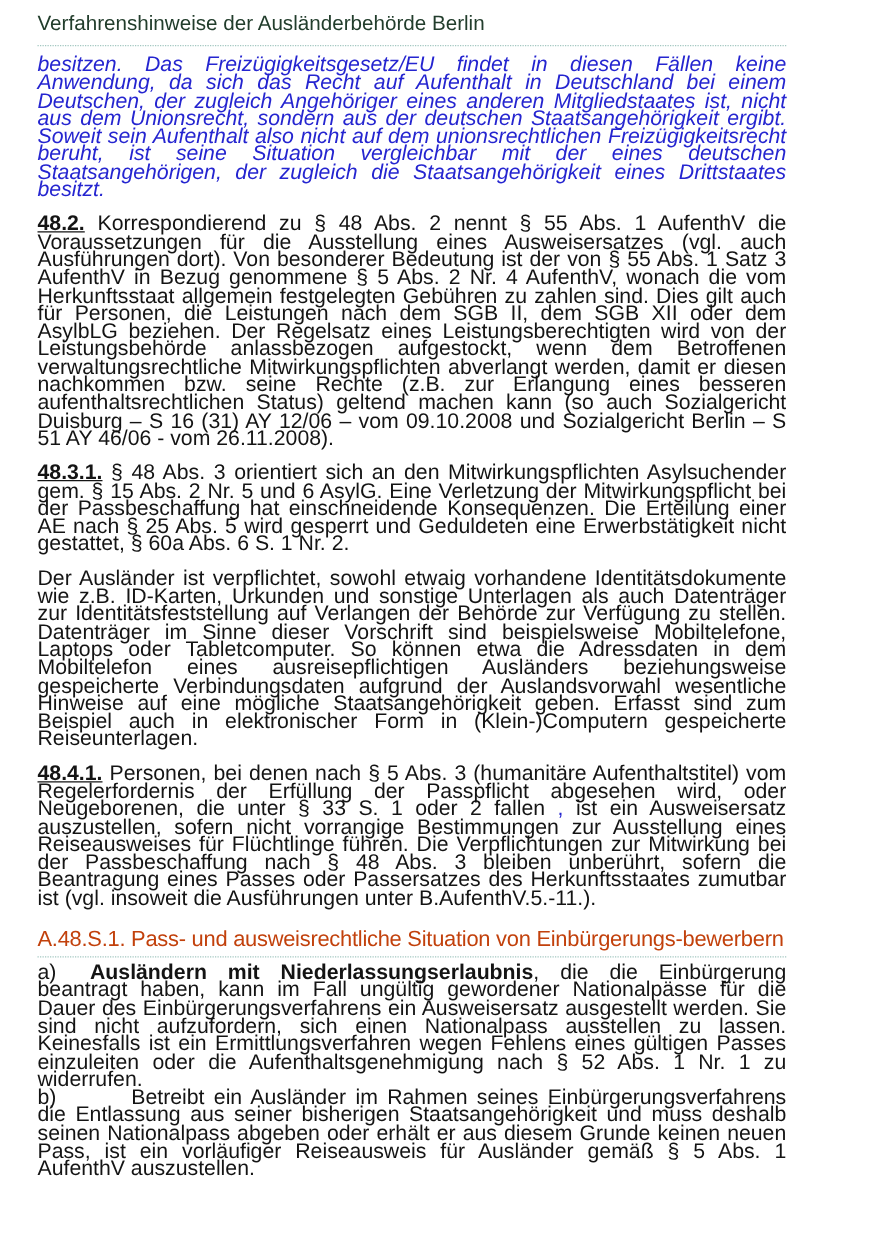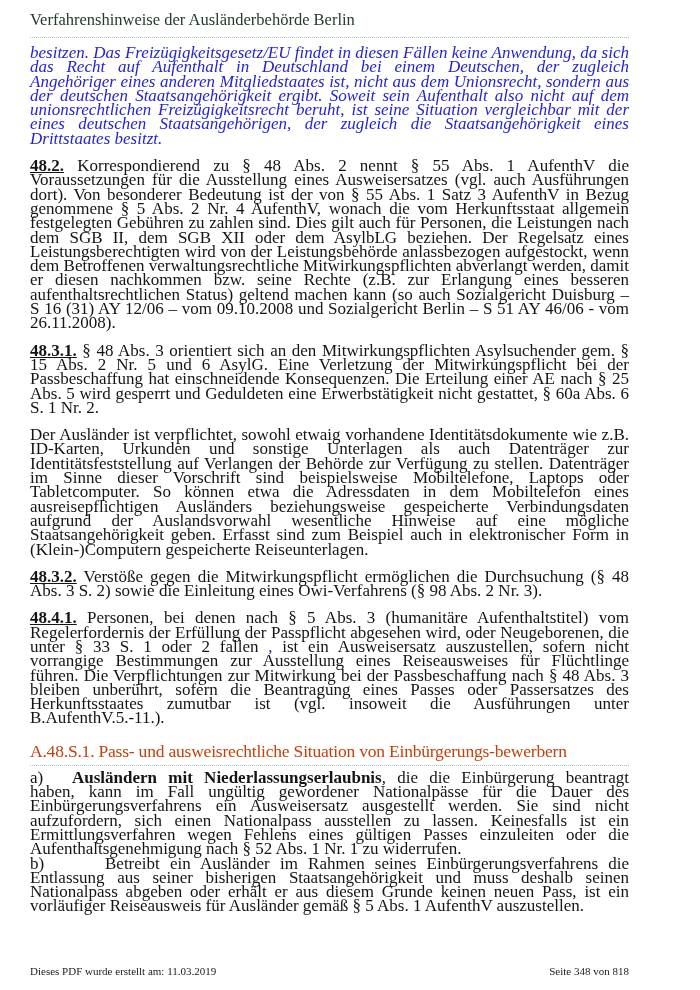--- a/index.html
+++ b/index.html
@@ -5,21 +5,21 @@
   html, body {
     margin: 0;
     padding: 0;
     background: #ffffff;
   }
   .page {
     position: relative;
     width: 662px;
     height: 990px;
     background: #ffffff;
-    font-family: Liberation Serif, serif;
+    font-family: Liberation Sans, sans-serif;
     color: #141414;
     overflow: hidden;
     box-sizing: border-box;
   }
   .content {
     padding: 10px 33px 0 30px;
   }
   .doc-title {
     font-size: 16.5px;
     font-weight: 400;
@@ -99,24 +99,20 @@
     </p>
 
     <p class="para">
       <span class="sec-label">48.3.1.</span>
       <span>§ 48 Abs. 3 orientiert sich an den Mitwirkungspflichten Asylsuchender gem. § 15 Abs. 2 Nr. 5 und 6 AsylG. Eine Verletzung der Mitwirkungspflicht bei der Passbeschaffung hat einschneidende Konsequenzen. Die Erteilung einer AE nach § 25 Abs. 5 wird gesperrt und Geduldeten eine Erwerbstätigkeit nicht gestattet, § 60a Abs. 6 S. 1 Nr. 2.</span>
     </p>
 
 
     <p class="para">Der Ausländer ist verpflichtet, sowohl etwaig vorhandene Identitätsdokumente wie z.B. ID-Karten, Urkunden und sonstige Unterlagen als auch Datenträger zur Identitätsfeststellung auf Verlangen der Behörde zur Verfügung zu stellen. Datenträger im Sinne dieser Vorschrift sind beispielsweise Mobiltelefone, Laptops oder Tabletcomputer. So können etwa die Adressdaten in dem Mobiltelefon eines ausreisepflichtigen Ausländers beziehungsweise gespeicherte Verbindungsdaten aufgrund der Auslandsvorwahl wesentliche Hinweise auf eine mögliche Staatsangehörigkeit geben. Erfasst sind zum Beispiel auch in elektronischer Form in (Klein-)Computern gespeicherte Reiseunterlagen.</p>
 
-    <p class="para">
-      <span class="sec-label">48.3.2.</span>
-      <span>Verstöße gegen die Mitwirkungspflicht ermöglichen die Durchsuchung (§ 48 Abs. 3 S. 2) sowie die Einleitung eines Owi-Verfahrens (§ 98 Abs. 2 Nr. 3).</span>
-    </p>
 
 
     <p class="para">
       <span class="sec-label">48.4.1.</span>
       <span>Personen, bei denen nach § 5 Abs. 3 (humanitäre Aufenthaltstitel) vom Regelerfordernis der Erfüllung der Passpflicht abgesehen wird, oder Neugeborenen, die unter § 33 S. 1 oder 2 fallen</span>
       <span class="changed-comma">,</span>
       <span>ist ein Ausweisersatz auszustellen, sofern nicht vorrangige Bestimmungen zur Ausstellung eines Reiseausweises für Flüchtlinge führen. Die Verpflichtungen zur Mitwirkung bei der Passbeschaffung nach § 48 Abs. 3 bleiben unberührt, sofern die Beantragung eines Passes oder Passersatzes des Herkunftsstaates zumutbar ist (vgl. insoweit die Ausführungen unter B.AufenthV.5.-11.).</span>
     </p>
 
     <div class="heading2">A.48.S.1. Pass- und ausweisrechtliche Situation von Einbürgerungs-bewerbern</div>
@@ -124,17 +120,13 @@
     <p class="para para-tight">
       <span class="item-label-a">a)</span><span class="bold-lead">Ausländern mit Niederlassungserlaubnis</span><span>, die die Einbürgerung beantragt haben, kann im Fall ungültig gewordener Nationalpässe für die Dauer des Einbürgerungsverfahrens ein Ausweisersatz ausgestellt werden. Sie sind nicht aufzufordern, sich einen Nationalpass ausstellen zu lassen. Keinesfalls ist ein Ermittlungsverfahren wegen Fehlens eines gültigen Passes einzuleiten oder die Aufenthaltsgenehmigung nach § 52 Abs. 1 Nr. 1 zu widerrufen.</span>
     </p>
 
     <p class="para">
       <span class="item-label-b">b)</span><span>Betreibt ein Ausländer im Rahmen seines Einbürgerungsverfahrens die Entlassung aus seiner bisherigen Staatsangehörigkeit und muss deshalb seinen Nationalpass abgeben oder erhält er aus diesem Grunde keinen neuen Pass, ist ein vorläufiger Reiseausweis für Ausländer gemäß § 5 Abs. 1 AufenthV auszustellen.</span>
     </p>
 
   </div>
 
-  <div class="footer">
-    <span>Dieses PDF wurde erstellt am: 11.03.2019</span>
-    <span>Seite 348 von 818</span>
-  </div>
 </div>
 
 </body></html>

